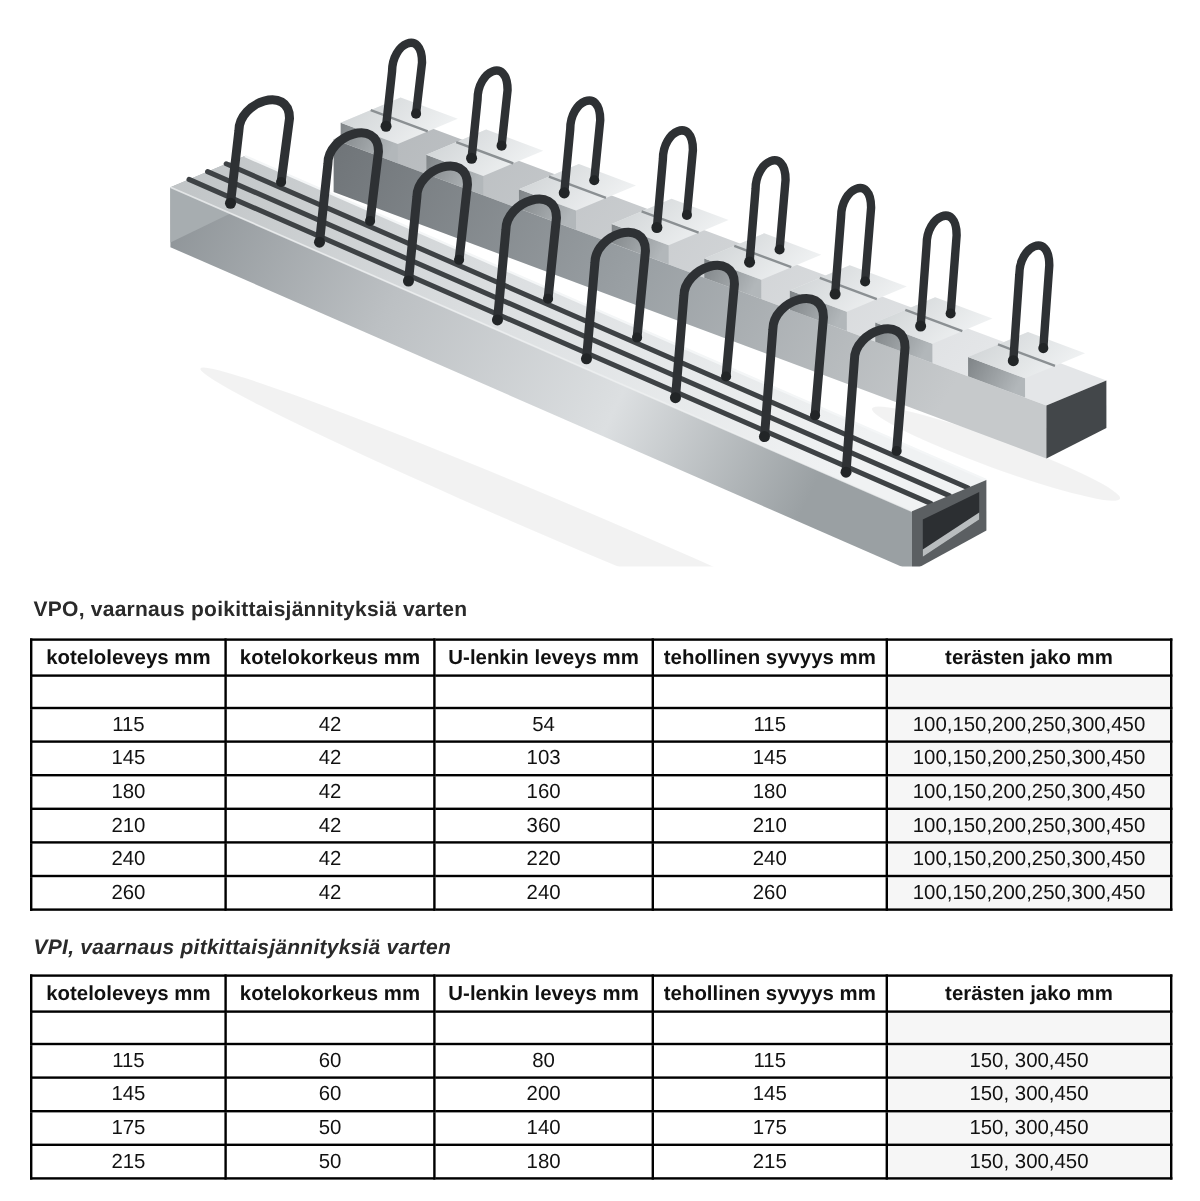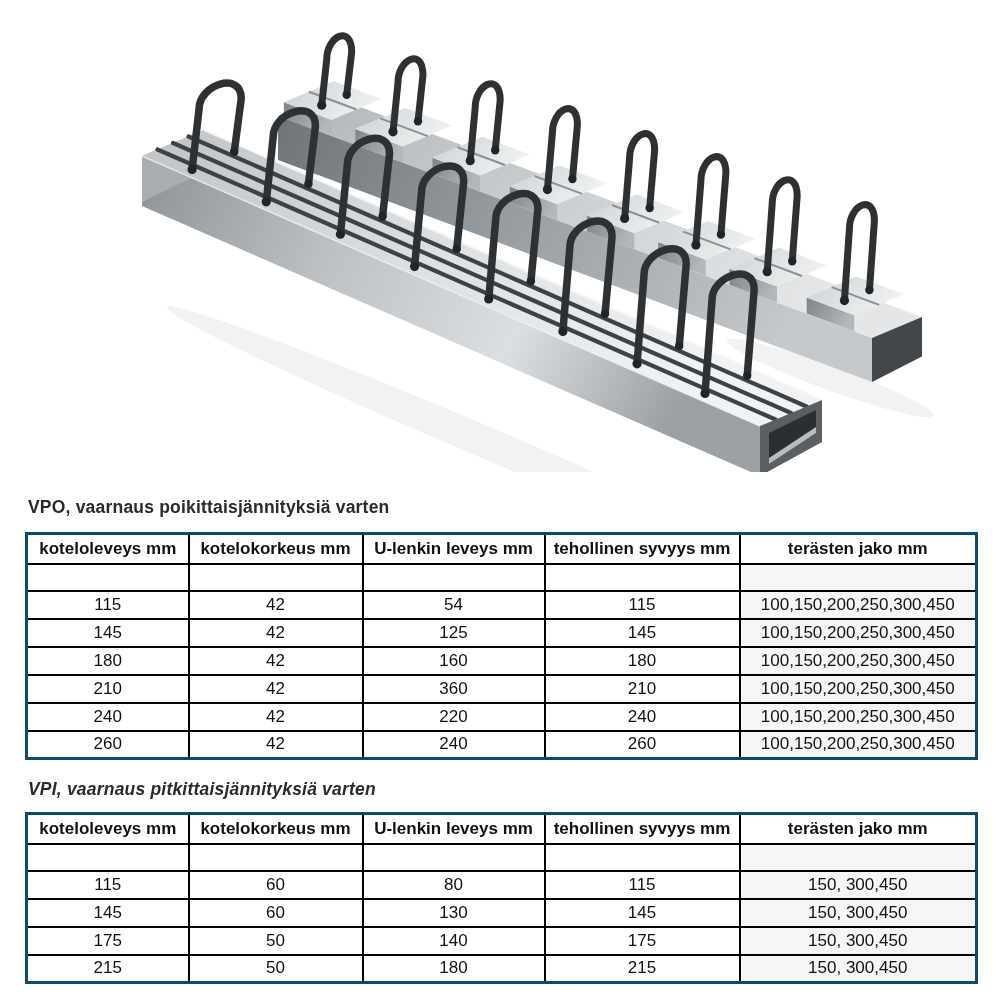--- a/index.html
+++ b/index.html
@@ -23,21 +23,21 @@
     letter-spacing:0.2px;
   }
   #vpo-heading{left:28px;top:497px;}
   #vpi-heading{left:28px;top:779px;font-style:italic;}
   table.spec{
     position:absolute;
     left:25px;
     width:950px;
     border-collapse:collapse;
     table-layout:fixed;
-    border:3px solid #0c4a6e;
+    border:1px solid #0c4a6e;
     font-size:17px;
     color:#111;
   }
   #vpo-table{top:532px;}
   #vpi-table{top:812px;}
   table.spec th, table.spec td{
     border:2px solid #000;
     text-align:center;
     padding:0 2px;
     overflow:hidden;
@@ -213,21 +213,21 @@
       <tr>
         <td>115</td>
         <td>42</td>
         <td>54</td>
         <td>115</td>
         <td>100,150,200,250,300,450</td>
       </tr>
       <tr>
         <td>145</td>
         <td>42</td>
-        <td>125</td>
+        <td>103</td>
         <td>145</td>
         <td>100,150,200,250,300,450</td>
       </tr>
       <tr>
         <td>180</td>
         <td>42</td>
         <td>160</td>
         <td>180</td>
         <td>100,150,200,250,300,450</td>
       </tr>
@@ -285,21 +285,21 @@
       <tr>
         <td>115</td>
         <td>60</td>
         <td>80</td>
         <td>115</td>
         <td>150, 300,450</td>
       </tr>
       <tr>
         <td>145</td>
         <td>60</td>
-        <td>130</td>
+        <td>200</td>
         <td>145</td>
         <td>150, 300,450</td>
       </tr>
       <tr>
         <td>175</td>
         <td>50</td>
         <td>140</td>
         <td>175</td>
         <td>150, 300,450</td>
       </tr>

